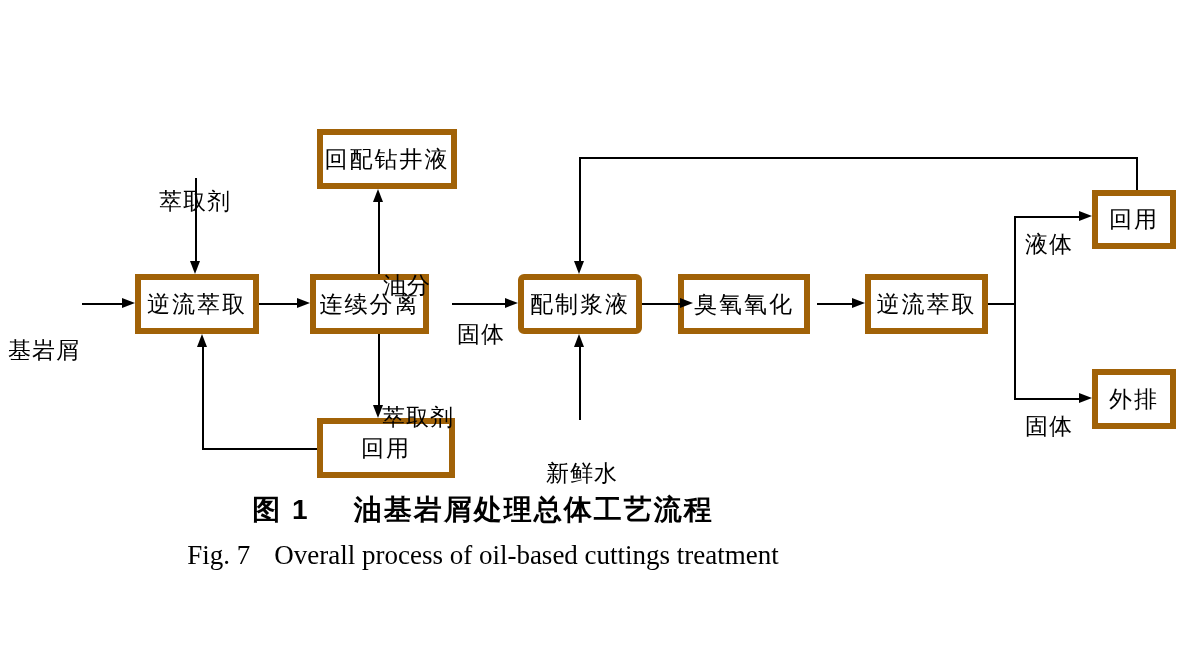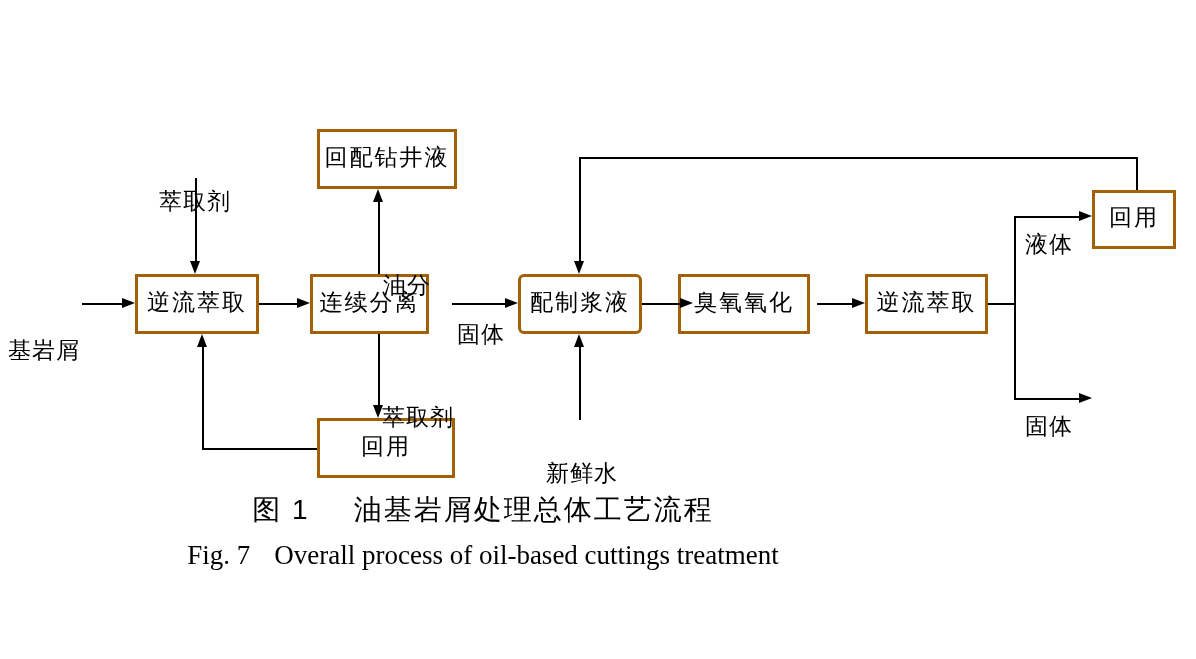--- a/index.html
+++ b/index.html
@@ -12,30 +12,29 @@
     width: 1196px;
     height: 659px;
     background: #ffffff;
     font-family: "Liberation Sans", sans-serif;
     color: #000000;
     overflow: hidden;
   }
   .node {
     position: absolute;
     box-sizing: border-box;
-    border: 3px solid #a16207;
+    border: 6px solid #a16207;
     background: #ffffff;
     display: flex;
     align-items: center;
     justify-content: center;
     font-size: 23px;
     line-height: 1;
     white-space: nowrap;
     letter-spacing: 2px;
-    font-family: Liberation Mono, monospace;
   }
   .lbl {
     position: absolute;
     font-size: 23px;
     line-height: 1;
     white-space: nowrap;
     letter-spacing: 1px;
     margin-top: 48px;
   }
   .hline {
@@ -69,21 +68,21 @@
     border-top: 13px solid #000000;
   }
   .caption-zh {
     position: absolute;
     left: 483px;
     top: 494px;
     transform: translateX(-50%);
     display: flex;
     gap: 44px;
     font-size: 28px;
-    font-weight: normal;
+    font-weight: bold;
     line-height: 1.15;
     white-space: nowrap;
     letter-spacing: 2px;
     align-items: flex-end;
   }
   .caption-en {
     position: absolute;
     left: 483px;
     top: 541px;
     transform: translateX(-50%);
@@ -110,20 +109,21 @@
   <div class="node" style="left:317px; top:418px; width:138px; height:60px;">回用</div>
 
   <div class="node" style="left:518px; top:274px; width:124px; height:60px;border-radius:6px;">配制浆液</div>
 
   <div class="node" style="left:678px; top:274px; width:132px; height:60px;">臭氧氧化</div>
 
   <div class="node" style="left:865px; top:274px; width:123px; height:60px;">逆流萃取</div>
 
   <div class="node" style="left:1092px; top:190px; width:84px; height:59px;">回用</div>
 
+  <div class="node" style="left:1092px; top:369px; width:84px; height:60px;">外排</div>
 
   <div class="lbl" style="left:8px; top:291px;">基岩屑</div>
 
   <div class="lbl" style="left:159px; top:142px;">萃取剂</div>
 
   <div class="lbl" style="left:383px; top:226px;">油分</div>
 
   <div class="lbl" style="left:457px; top:275px;">固体</div>
 
   <div class="lbl" style="left:382px; top:358px;">萃取剂</div>

